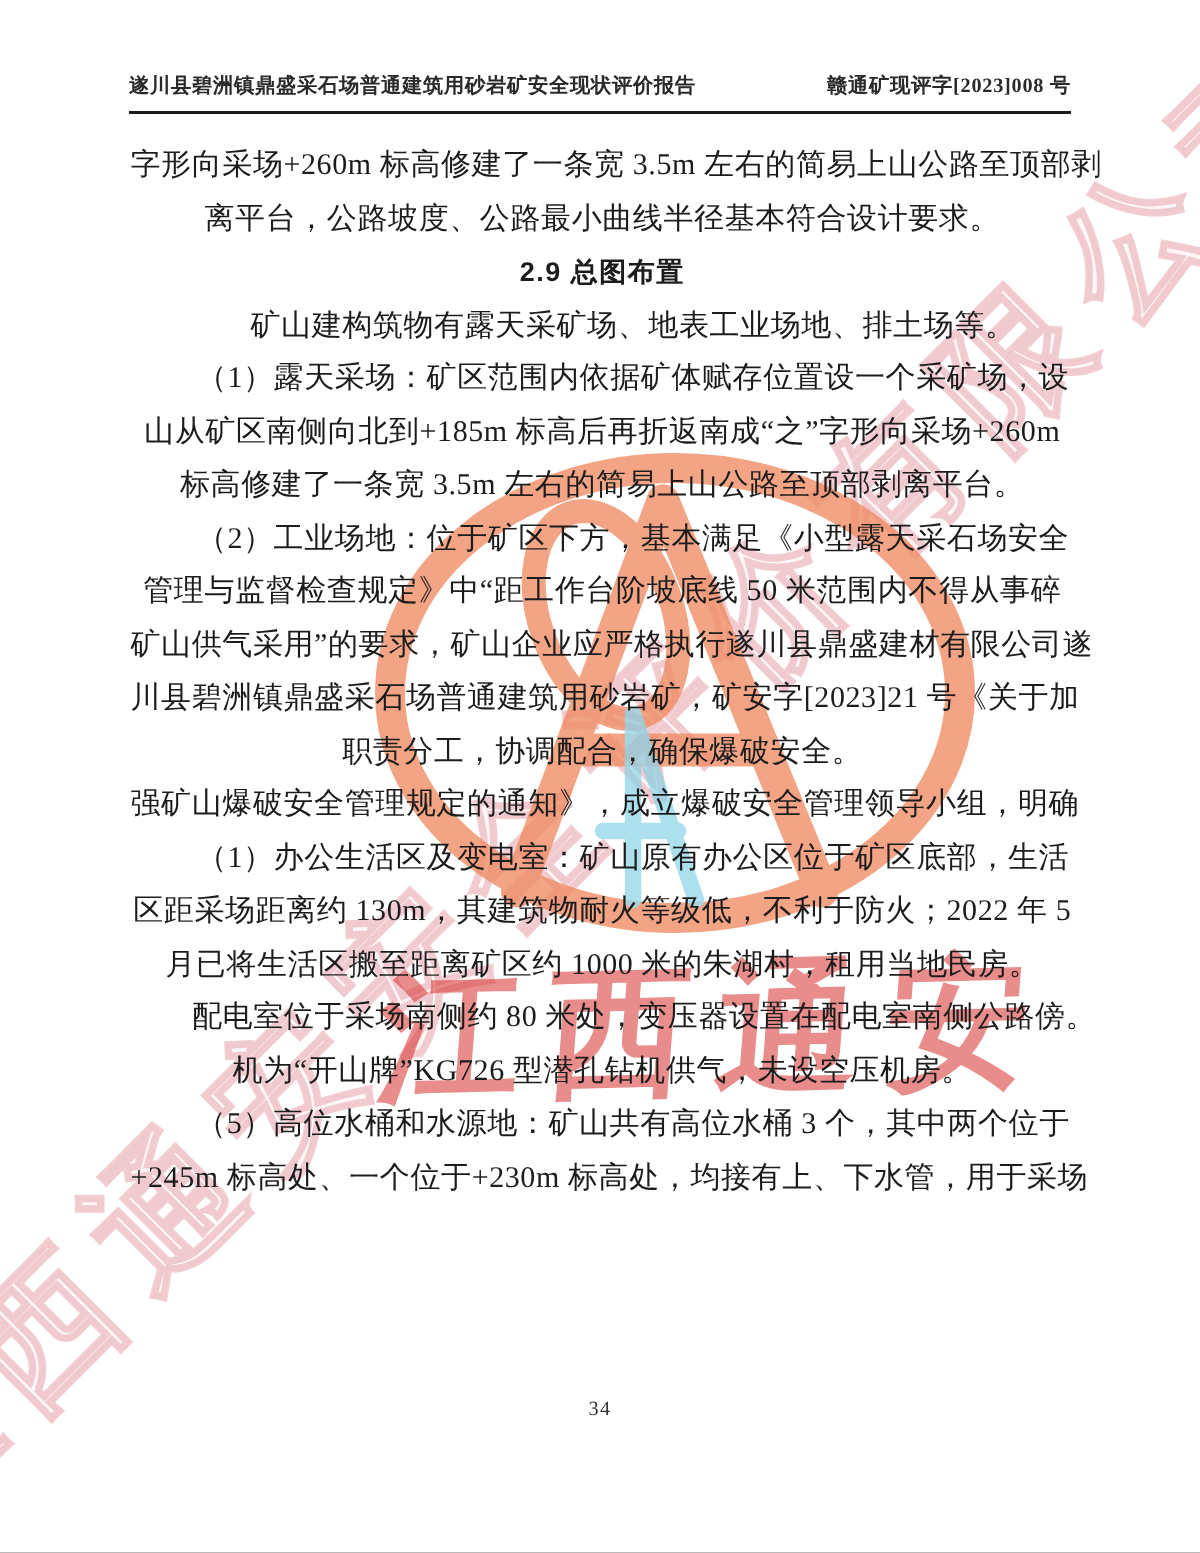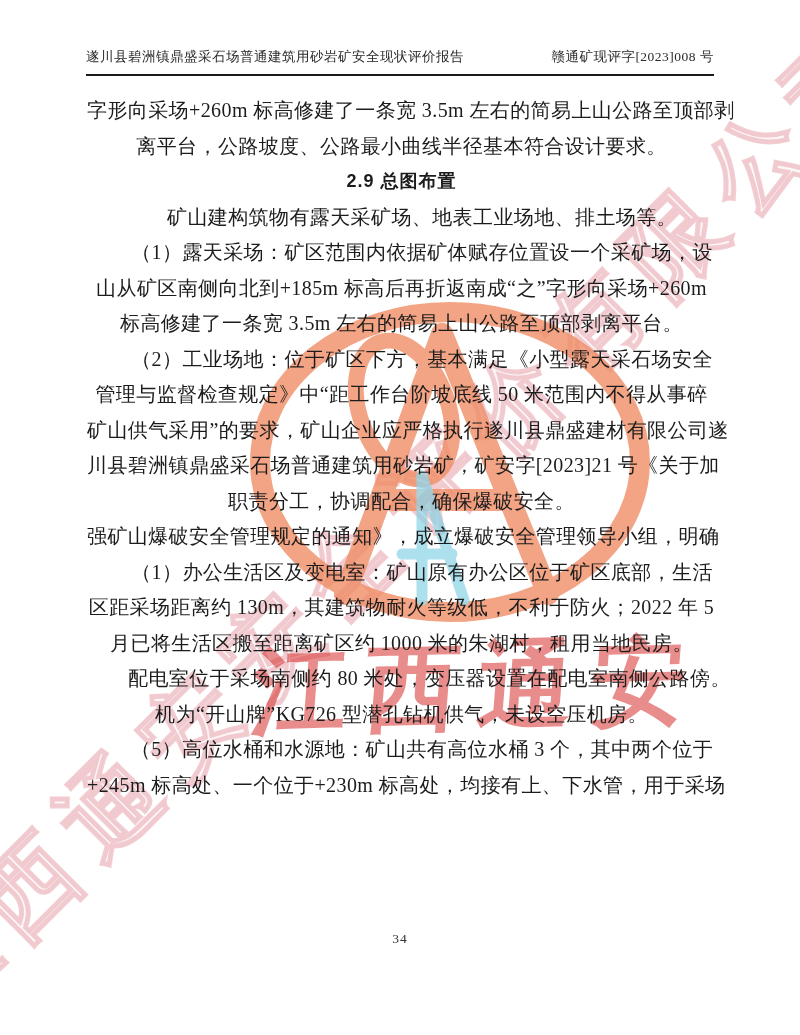--- a/index.html
+++ b/index.html
@@ -32,21 +32,21 @@
     font-size:95px;letter-spacing:18px;line-height:1;
     color:rgba(214,48,44,0.55);
     transform:rotate(-1.5deg) skewX(-6deg);
     white-space:nowrap;
   }
   
   .content{position:relative;z-index:1;}
   .hdr{
     position:absolute;left:86px;right:86px;top:48px;
     display:flex;justify-content:space-between;align-items:baseline;
-    font-size:13.5px;font-weight:normal;color:#2a2a2a;
+    font-size:13.5px;font-weight:bold;color:#2a2a2a;
     letter-spacing:.5px;
   }
   .hdr-rule{
     position:absolute;left:86px;right:86px;top:74px;
     border-top:2px solid #1a1a1a;height:0;
   }
   .body-text{
     position:absolute;left:87px;right:84px;top:93px;
     font-size:20px;line-height:35.5px;
     letter-spacing:.4px;

